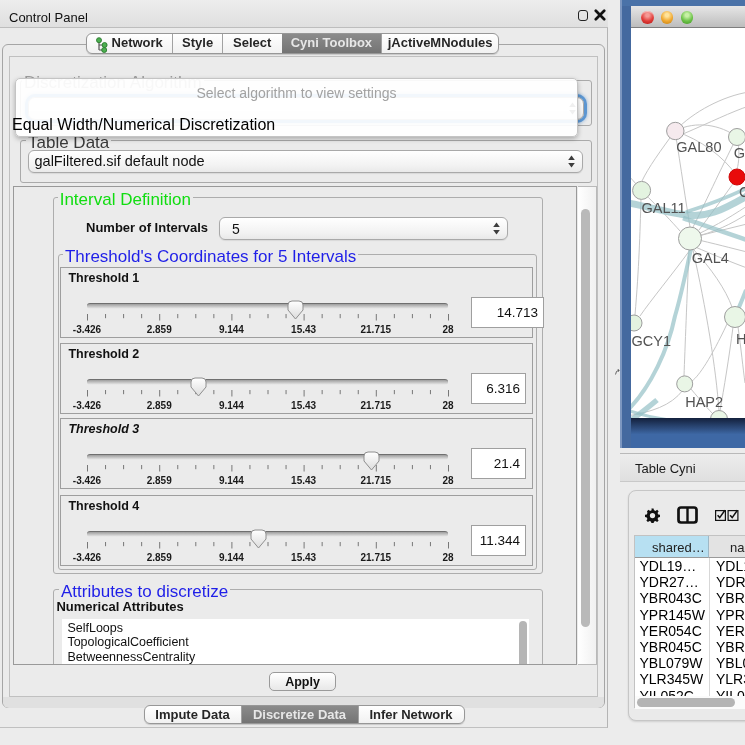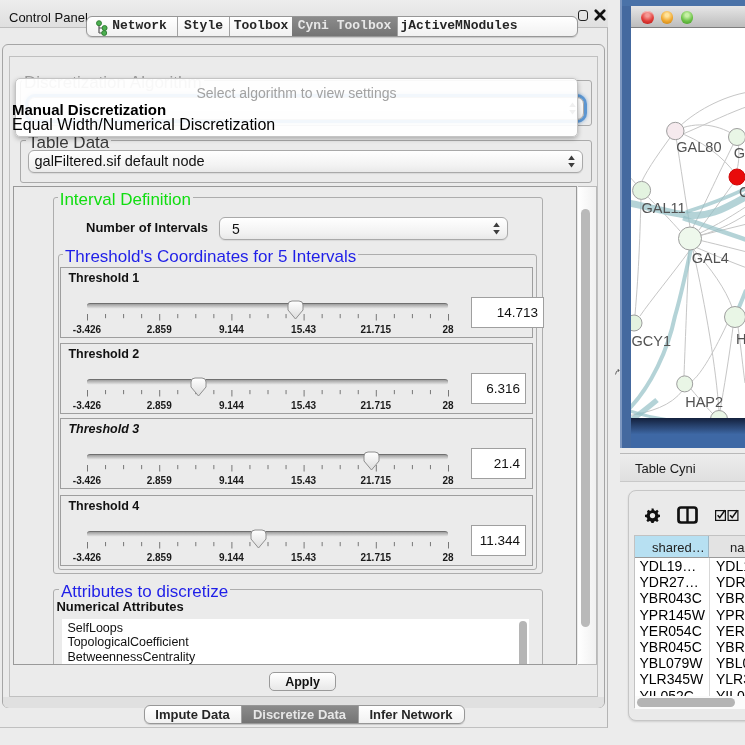--- a/index.html
+++ b/index.html
@@ -35,32 +35,32 @@
   <div class="abs" style="left:577.5px;top:10px;width:10.5px;height:10.5px;border:1.5px solid #222;border-radius:3px;"></div>
   <svg class="abs" style="left:593.5px;top:9px" width="12" height="12" viewBox="0 0 12 12">
     <path d="M1.8 1.8 L10.2 10.2 M10.2 1.8 L1.8 10.2" stroke="#111" stroke-width="2.7" stroke-linecap="round"></path>
   </svg>
 
   <div class="abs" style="left:2px;top:44px;width:603px;height:664px;border:1px solid #a5a5a5;border-radius:6px;"></div>
 
   <div class="abs" style="left:9px;top:56px;width:589px;height:641px;border:1px solid #c0c0c0;"></div>
   <div class="abs" style="left:3px;top:697px;width:601px;height:11px;background:#e0e0e0;border-radius:0 0 6px 6px;"></div>
 
-  <div class="tabrow" style="left:86px;top:16px;width:492px;height:21px;font-family:Liberation Mono, monospace;">
+  <div class="tabrow" style="left:86px;top:33px;width:413px;height:21px;">
     <div class="tab" style="width:90px;">
       <svg class="abs" style="left:9px;top:3px" width="13" height="16" viewBox="0 0 13 16">
         <path d="M3 3.5 V13 M3 8 H7.5 M3 13 H7" stroke="#555" stroke-width="1.2" fill="none"></path>
         <circle cx="3" cy="3.2" r="2.5" fill="#4caf50" stroke="#2c7b30" stroke-width="0.9"></circle>
         <circle cx="8.6" cy="8" r="2.5" fill="#4caf50" stroke="#2c7b30" stroke-width="0.9"></circle>
         <circle cx="8.2" cy="13" r="2.5" fill="#4caf50" stroke="#2c7b30" stroke-width="0.9"></circle>
       </svg>
       <span style="margin-left:15px">Network</span>
     </div>
     <div class="tab sep" style="width:52px;">Style</div>
-    <div class="tab sep" style="width:63px;">Toolbox</div>
+    <div class="tab sep" style="width:63px;">Select</div>
     <div class="tab sel" style="width:105px;">Cyni Toolbox</div>
     <div class="tab sep" style="width:123px;border-radius:0 6px 6px 0;">jActiveMNodules</div>
   </div>
 
   <div class="grp" style="left:20px;top:80px;width:572px;height:46px;"></div>
   <div class="grp-title" style="left:22px;top:73px;color:#9d9d9d;">Discretization Algorithm</div>
   <div class="combo" style="left:28px;top:97px;width:556px;height:23px;border-radius:7px;box-shadow:0 0 0 3px rgba(86,146,208,0.95), 0 0 3px 4px rgba(86,146,208,0.35);">
     <svg class="ar" viewBox="0 0 9 13">
         <path d="M4.5 0.5 L7.8 5 H1.2 Z" fill="#3d3d3d"></path>
         <path d="M4.5 12.5 L1.2 8 H7.8 Z" fill="#3d3d3d"></path>
@@ -283,21 +283,20 @@
   <div class="abs" style="left:269px;top:672px;width:67px;height:19px;border:1px solid #9a9a9a;border-radius:5px;background:linear-gradient(#ffffff,#e8e8e8);text-align:center;font-size:12.5px;font-weight:bold;color:#111;padding-top:2px;">Apply</div>
 
   <div class="tabrow" style="left:143.5px;top:704.5px;width:321px;height:19px;">
     <div class="tab" style="width:96px;">Impute Data</div>
     <div class="tab sep sel" style="width:117px;">Discretize Data</div>
     <div class="tab sep" style="width:106px;border-radius:0 7px 7px 0;">Infer Network</div>
   </div>
 
   <div class="abs" style="left:15px;top:78px;width:563px;height:59px;background:rgba(255,255,255,0.92);border:1px solid #c4c4c4;border-radius:5px;box-shadow:0 2px 5px rgba(0,0,0,0.28);"></div>
   <div class="abs" style="left:15px;top:85px;width:563px;text-align:center;font-size:14px;color:#a2a2a2;">Select algorithm to view settings</div>
-  <div class="abs" style="left:12px;top:100.5px;font-size:15px;font-weight:bold;color:#000;">Manual Discretization</div>
   <div class="abs" style="left:12px;top:115.5px;font-size:16px;color:#000;">Equal Width/Numerical Discretization</div>
 </div>
 
 <svg class="abs" style="left:614.5px;top:369px" width="5" height="6" viewBox="0 0 5 6">
   <path d="M0.5 5.5 Q0.8 1.5 4 1.2 M2.6 0.3 L4.2 1.2 L3.2 2.8" stroke="#555" stroke-width="0.9" fill="none"></path>
 </svg>
 
 <div class="abs" style="left:620px;top:0;width:125px;height:448px;background:#44699f;">
   <div class="abs" style="left:0;top:0;width:125px;height:6px;background:#4a72a8;"></div>
   <div class="abs" style="left:0;top:0;width:2px;height:448px;background:#7d97c0;"></div>

